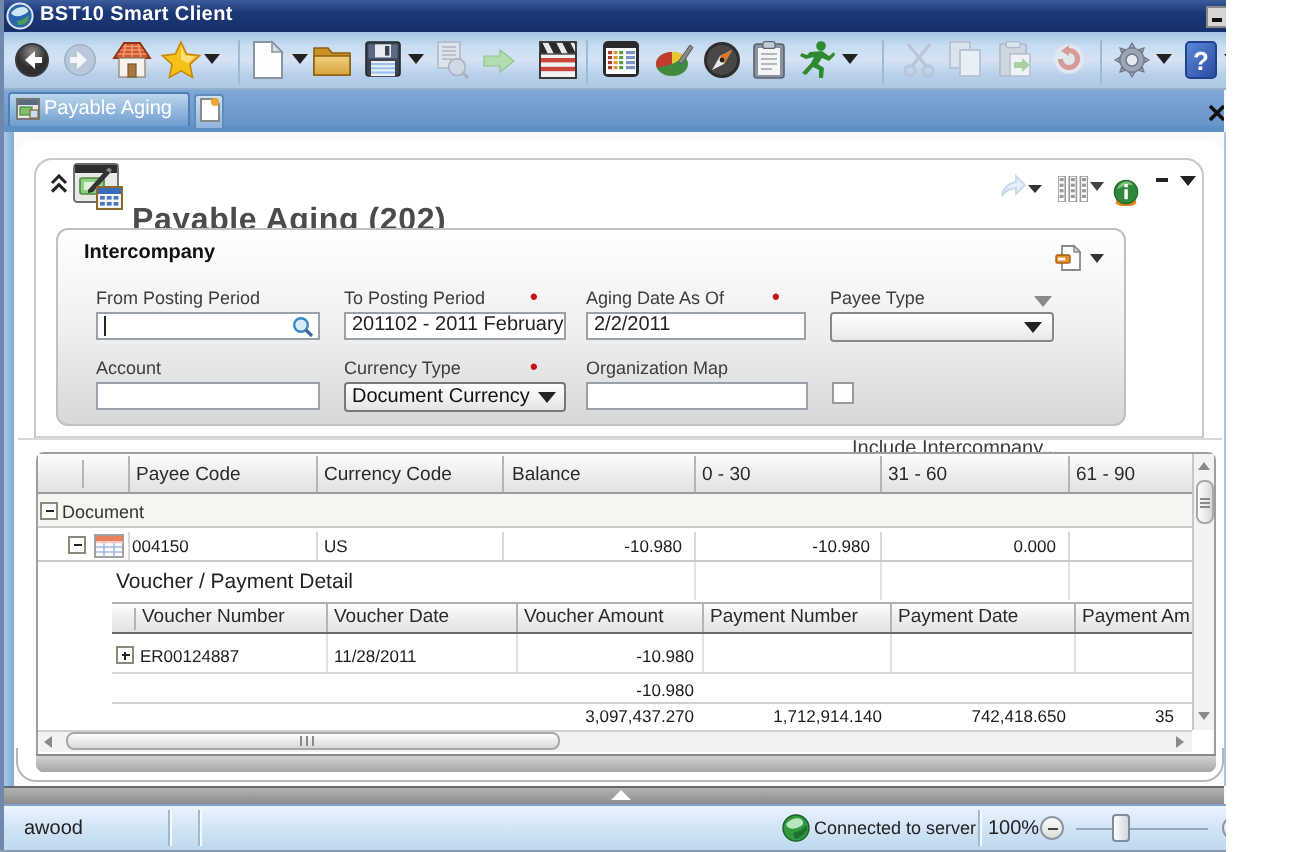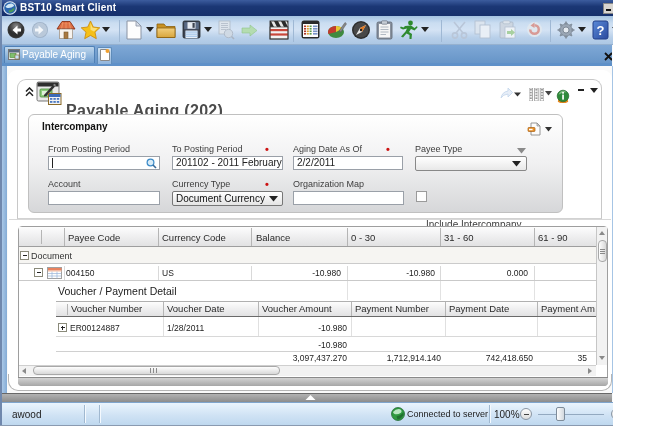--- a/index.html
+++ b/index.html
@@ -467,21 +467,21 @@
 <div class="abs" style="left:258px;top:317px;width:1px;height:19px;background:#e0e0e0;"></div>
 <div class="abs" style="left:351px;top:317px;width:1px;height:19px;background:#e0e0e0;"></div>
 <div class="abs" style="left:445px;top:317px;width:1px;height:19px;background:#e0e0e0;"></div>
 <div class="abs" style="left:537px;top:317px;width:1px;height:19px;background:#e0e0e0;"></div>
 <div class="abs" style="left:56px;top:336px;width:540px;height:1px;background:#d8d8d8;"></div>
 <div class="abs" style="left:58px;top:323px;width:9px;height:9px;background:#fff;border:1px solid #8a8a7a;box-sizing:border-box;">
         <div style="position:absolute;left:1.5px;top:3px;width:4px;height:1px;background:#222;"></div>
         <div style="position:absolute;left:3px;top:1.5px;width:1px;height:4px;background:#222;"></div>
       </div>
 <div class="abs" style="left:70px;top:323px;font-size:8.5px;color:#1c1c1c;white-space:nowrap;">ER00124887</div>
-<div class="abs" style="left:167px;top:323px;font-size:8.5px;color:#1c1c1c;white-space:nowrap;">1/28/2011</div>
+<div class="abs" style="left:167px;top:323px;font-size:8.5px;color:#1c1c1c;white-space:nowrap;">11/28/2011</div>
 <div class="abs" style="left:258px;top:323px;width:89px;font-size:8.5px;color:#1c1c1c;white-space:nowrap;text-align:right;">-10.980</div>
 
 <div class="abs" style="left:56px;top:351px;width:540px;height:1px;background:#d0d0d0;"></div>
 <div class="abs" style="left:258px;top:340px;width:89px;font-size:8.5px;color:#1c1c1c;white-space:nowrap;text-align:right;">-10.980</div>
 
 <div class="abs" style="left:258px;top:353px;width:89px;font-size:8.5px;color:#1c1c1c;white-space:nowrap;text-align:right;">3,097,437.270</div>
 <div class="abs" style="left:351px;top:353px;width:90px;font-size:8.5px;color:#1c1c1c;white-space:nowrap;text-align:right;">1,712,914.140</div>
 <div class="abs" style="left:445px;top:353px;width:88px;font-size:8.5px;color:#1c1c1c;white-space:nowrap;text-align:right;">742,418.650</div>
 <div class="abs" style="left:537px;top:353px;width:50px;font-size:8.5px;color:#1c1c1c;white-space:nowrap;text-align:right;">35</div>
 

